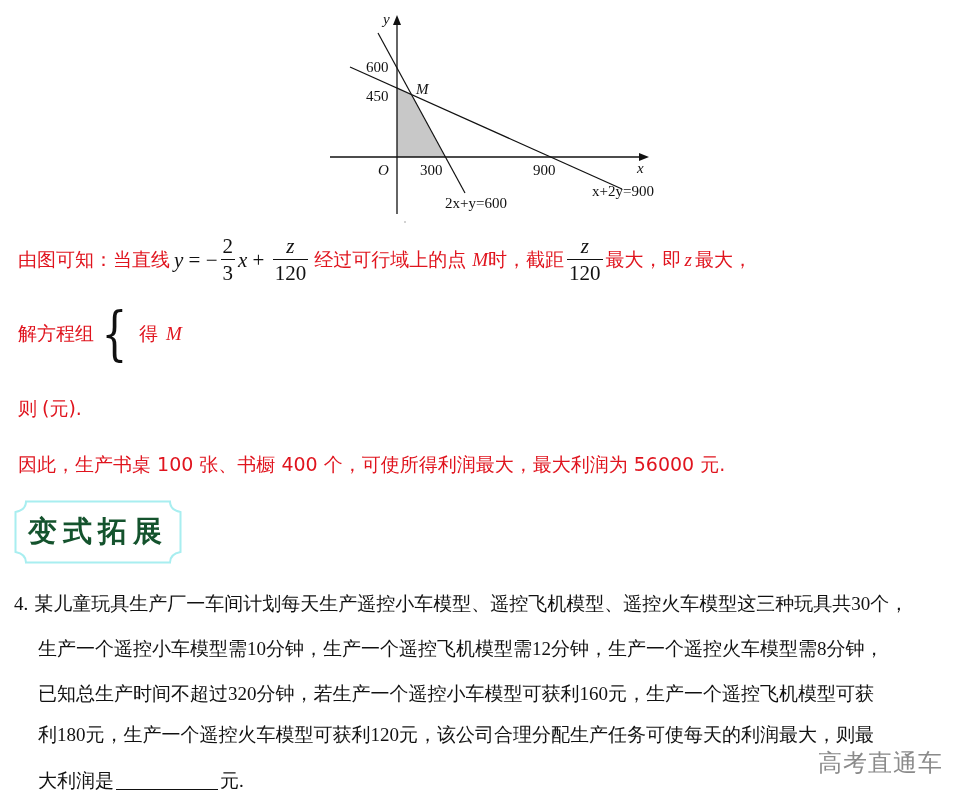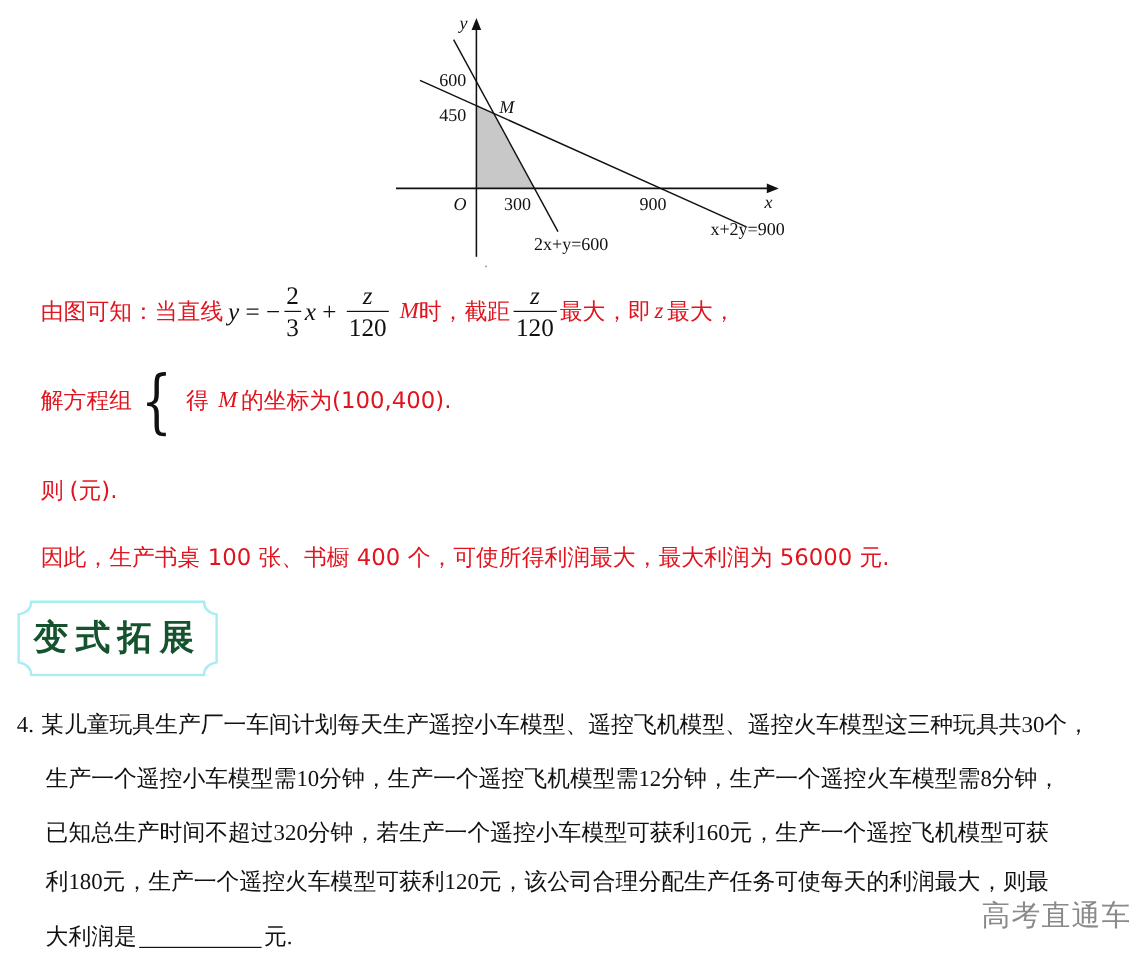--- a/index.html
+++ b/index.html
@@ -1,19 +1,19 @@
 <!DOCTYPE html>
 <html><head>
 <meta charset="utf-8">
 <style>
   html, body { margin: 0; padding: 0; background: #ffffff; }
   body { width: 954px; height: 799px; position: relative; overflow: hidden;
          font-family: "DejaVu Sans", "Liberation Sans", sans-serif; }
   .abs { position: absolute; }
-  .red { color: #e0141e; margin-left: 16px; }
+  .red { color: #e0141e; }
   .serif { font-family: "Liberation Serif", "DejaVu Serif", serif; }
   .it { font-style: italic; }
   .line { position: absolute; left: 18px; white-space: nowrap; display: flex; align-items: center; }
   .cn { font-size: 19px; }
   .math { font-family: "Liberation Serif", "DejaVu Serif", serif; font-size: 21px; color: #111; }
   .frac { display: inline-flex; flex-direction: column; align-items: center; vertical-align: middle; margin: 0 3px; line-height: 1; }
   .frac .num { padding: 0 2px 2px; }
   .frac .den { border-top: 1.4px solid #111; padding: 3px 2px 0; }
   .sys { display: inline-flex; align-items: center; }
   .brace { font-size: 58px; font-family: "DejaVu Serif", serif; font-weight: 200; line-height: 1; margin-right: 2px; transform: scaleX(0.7); color:#111; }
@@ -66,41 +66,41 @@
       <span class="num">2</span>
       <span class="den">3</span>
     </span>
     <span class="it">x</span>
     <span style="white-space:pre;"> + </span>
     <span class="frac">
       <span class="num it">z</span>
       <span class="den">120</span>
     </span>
   </span>
+  <span style="margin-left:3px;">经过可行域上的点</span>
   <span class="serif it" style="margin-left:6px; font-size:19px;">M</span>
   <span>时，截距</span>
   <span class="math" style="display:inline-flex; align-items:center;">
     <span class="frac">
       <span class="num it">z</span>
       <span class="den">120</span>
     </span>
   </span>
   <span>最大，即</span>
   <span class="serif it" style="margin:0 3px; font-size:19px;">z</span>
   <span>最大，</span>
 </div>
 
 <div class="line red cn" style="top:300px; height:68px;">
   <span>解方程组</span>
   <span class="sys math" style="margin-left:2px;">
     <span class="brace">{</span>
   </span>
   <span style="margin-left:4px;">得</span>
   <span class="serif it" style="margin:0 3px 0 8px; font-size:19px;">M</span>
-  <span>的坐标为(100,400).</span>
 </div>
 
 <div class="line red cn" style="top:392px; height:34px;">
   <span>则</span>
   <span style="margin-left:5px;">(元).</span>
 </div>
 
 <div class="line red cn" style="top:450px; height:30px;text-align:center;">因此，生产书桌 100 张、书橱 400 个，可使所得利润最大，最大利润为 56000 元.</div>
 
 <div class="badge">

